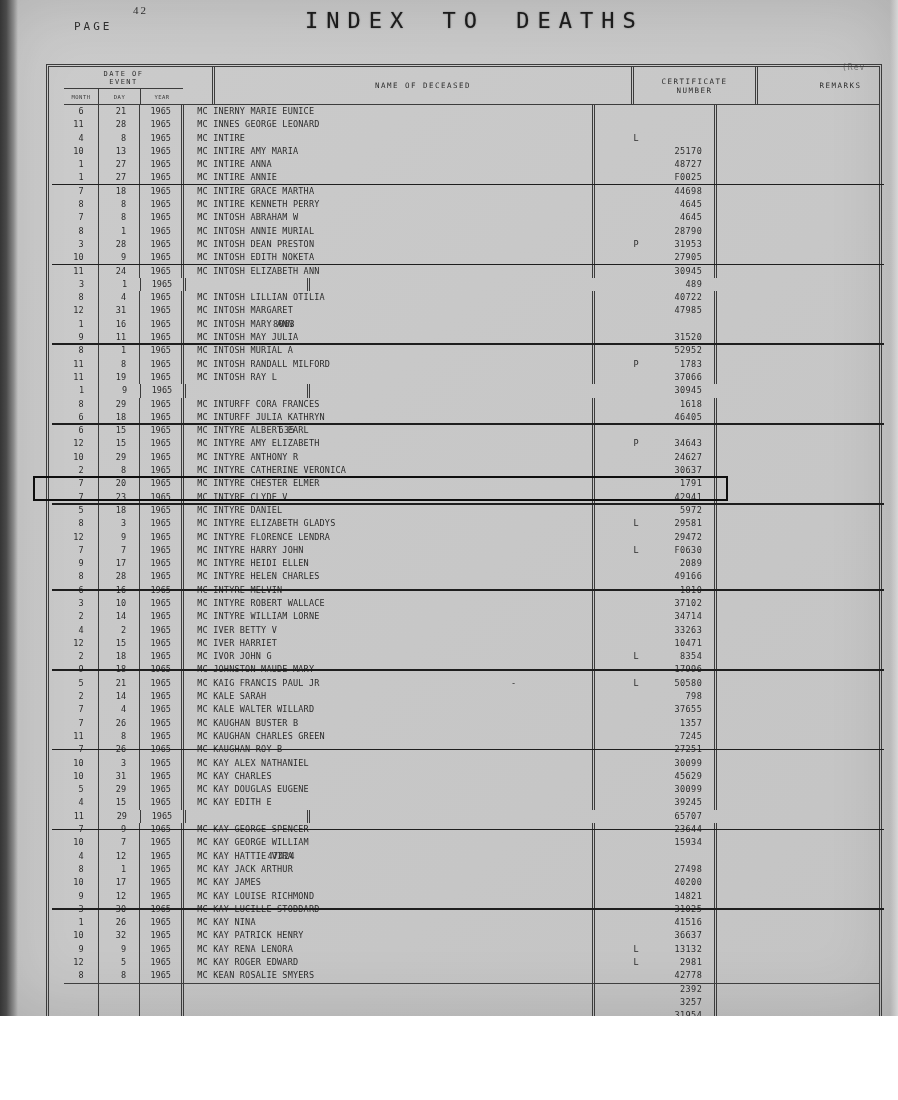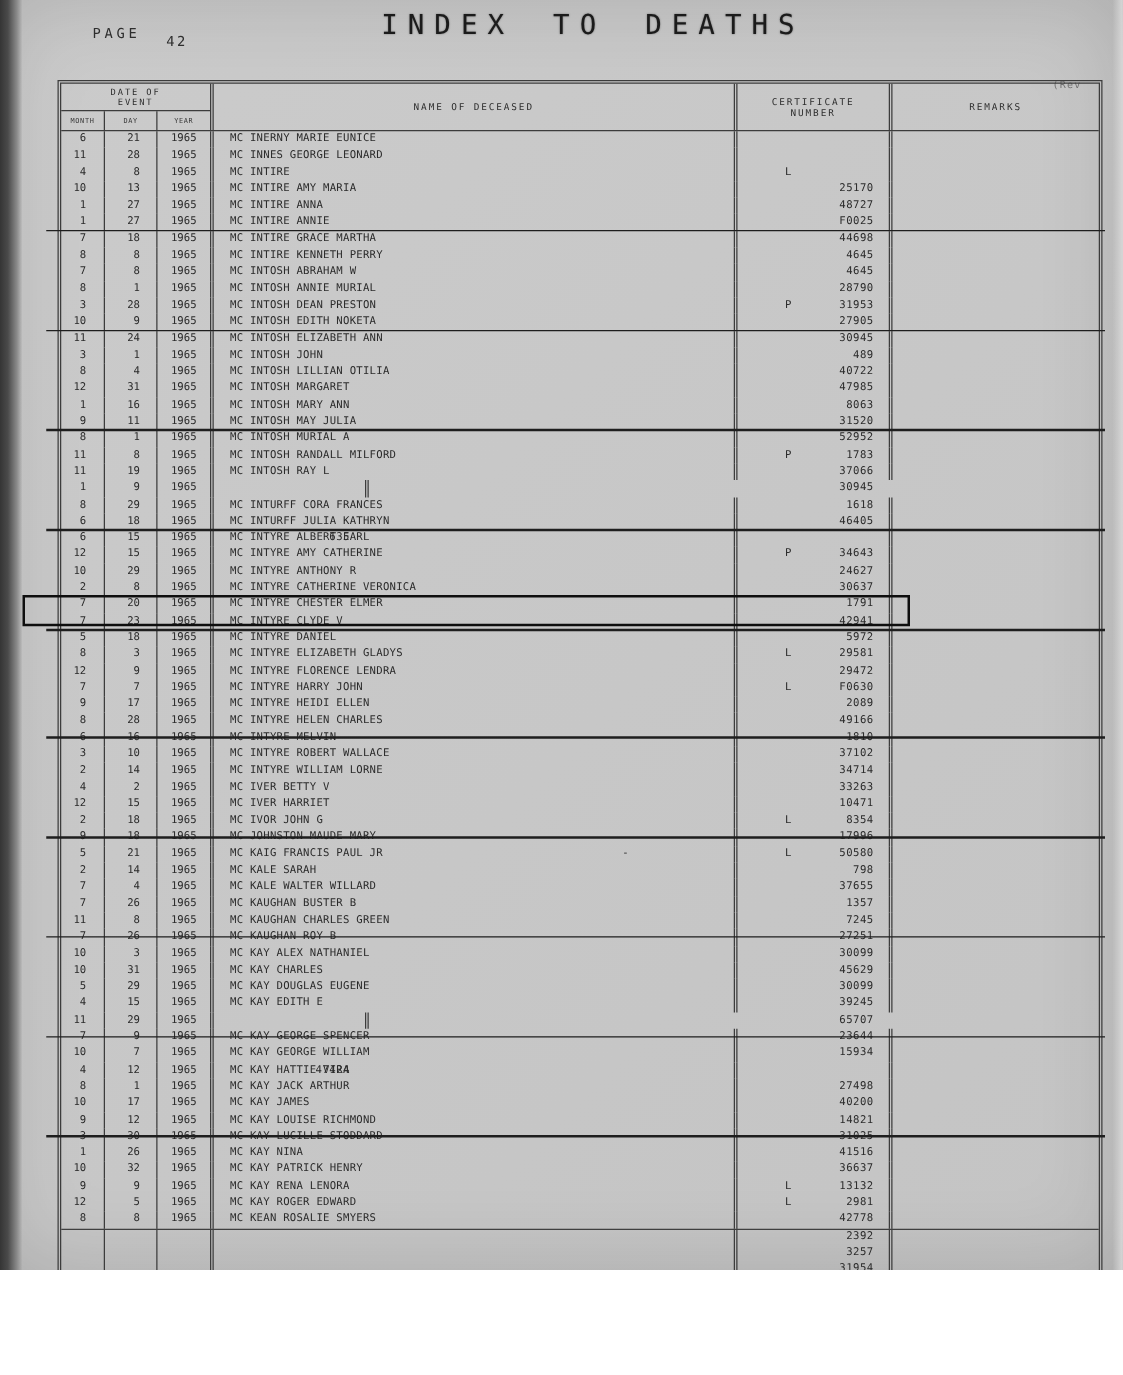--- a/index.html
+++ b/index.html
@@ -12,48 +12,48 @@
   }
   .edge-strip{
     position:absolute; left:0; top:0; width:18px; height:1100px;
     background:linear-gradient(90deg,#353535 0%, #4a4a4a 35%, #8a8a8a 75%, rgba(170,170,170,0) 100%);
   }
   .right-strip{
     position:absolute; right:0; top:0; width:8px; height:1100px;
     background:linear-gradient(270deg,#d6d6d6, rgba(214,214,214,0));
   }
   .page-label{position:absolute; left:74px; top:20px; font-size:11px; letter-spacing:3px; color:#2e2e2e;}
-  .page-number{position:absolute; left:133px; top:27px; font-size:11px; letter-spacing:2px; color:#2e2e2e;}
+  .page-number{position:absolute; left:133px; top:4px; font-size:11px; letter-spacing:2px; color:#2e2e2e;font-family:Liberation Serif, serif;}
   .title{
     position:absolute; left:305px; top:8px; font-size:22px; letter-spacing:8px; word-spacing:10px;
     color:#1b1b1b; text-shadow:0 0 1.5px rgba(20,20,20,.5); white-space:nowrap;
   }
   .rev-mark{position:absolute; left:842px; top:63px; font-size:8px; letter-spacing:1px; color:#2b2b2b; opacity:.55;}
 
   .table{
     position:absolute; left:46px; top:64px; width:836px; height:1026px;
     border:3px double #3c3c3c; box-sizing:border-box;
-    display:flex; flex-direction:column;
+    display:flex; flex-direction:column;padding-left:15px;
   }
   .thead{display:flex; height:37px; border-bottom:1px solid #3c3c3c; flex:none;}
   .date-group{width:119px; flex:none; display:flex; flex-direction:column; box-sizing:border-box;}
   .dg-top{
     height:21px; border-bottom:1px solid #3c3c3c; display:flex; flex-direction:column;
     align-items:center; justify-content:center; font-size:7px; letter-spacing:1.5px; line-height:8px; color:#2e2e2e;
   }
   .dg-sub{display:flex; flex:1;}
   .dg-sub .hc{display:flex; align-items:center; justify-content:center; font-size:5.5px; letter-spacing:.5px; color:#3a3a3a; box-sizing:border-box;}
   .hc.w-month{width:34px;} .hc.w-day{width:42px;} .hc.w-year{width:43px;}
   .bl1{border-left:1px solid #3c3c3c;}
   .bl2{border-left:3px double #3c3c3c;}
   .hcell{
     display:flex; flex-direction:column; align-items:center; justify-content:center;
     font-size:7.5px; letter-spacing:1.5px; line-height:9px; color:#2e2e2e; box-sizing:border-box; text-align:center;
   }
-  .w-name{width:419px; flex:none;} .w-cert{width:124px; flex:none;} .w-remarks{width:168px; flex:none;}
+  .w-name{width:419px; flex:none;margin-left:29px;} .w-cert{width:124px; flex:none;} .w-remarks{width:168px; flex:none;}
 
   .rows{flex:none; position:relative;}
   .row{display:flex; height:13.3px; position:relative; align-items:center; font-size:8.5px; line-height:13.3px;}
   .row .c{box-sizing:border-box; height:100%; overflow:visible; white-space:pre;}
   .c.month{width:34px; text-align:right; padding-right:14px;}
   .c.day{width:42px; text-align:right; padding-right:13px;}
   .c.year{width:43px; text-align:center;}
   .c.name{width:419px; padding-left:13px; letter-spacing:.2px;}
   .c.cert{width:124px; position:relative;}
   .c.cert .prefix{position:absolute; left:38px; top:0;}
@@ -251,21 +251,20 @@
     <div class="c cert bl2">
       <span class="prefix"></span>
       <span class="num">47985</span>
     </div>
     <div class="c remarks bl2"></div>
   </div>
         <div class="row">
     <div class="c month">3</div>
     <div class="c day bl1">1</div>
     <div class="c year bl1">1965</div>
-    <div class="c name bl2">MC INTOSH JOHN</div>
     <div class="c cert bl2">
       <span class="prefix"></span>
       <span class="num">8063</span>
     </div>
     <div class="c remarks bl2"></div>
   </div>
         <div class="row">
     <div class="c month">8</div>
     <div class="c day bl1">4</div>
     <div class="c year bl1">1965</div>
@@ -382,21 +381,21 @@
     <div class="c cert bl2">
       <span class="prefix"></span>
       <span class="num">30637</span>
     </div>
     <div class="c remarks bl2"></div>
   </div>
         <div class="row">
     <div class="c month">12</div>
     <div class="c day bl1">15</div>
     <div class="c year bl1">1965</div>
-    <div class="c name bl2">MC INTYRE AMY CATHERINE</div>
+    <div class="c name bl2">MC INTYRE AMY ELIZABETH</div>
     <div class="c cert bl2">
       <span class="prefix">P</span>
       <span class="num">1791</span>
     </div>
     <div class="c remarks bl2"></div>
   </div>
         <div class="row">
     <div class="c month">10</div>
     <div class="c day bl1">29</div>
     <div class="c year bl1">1965</div>

